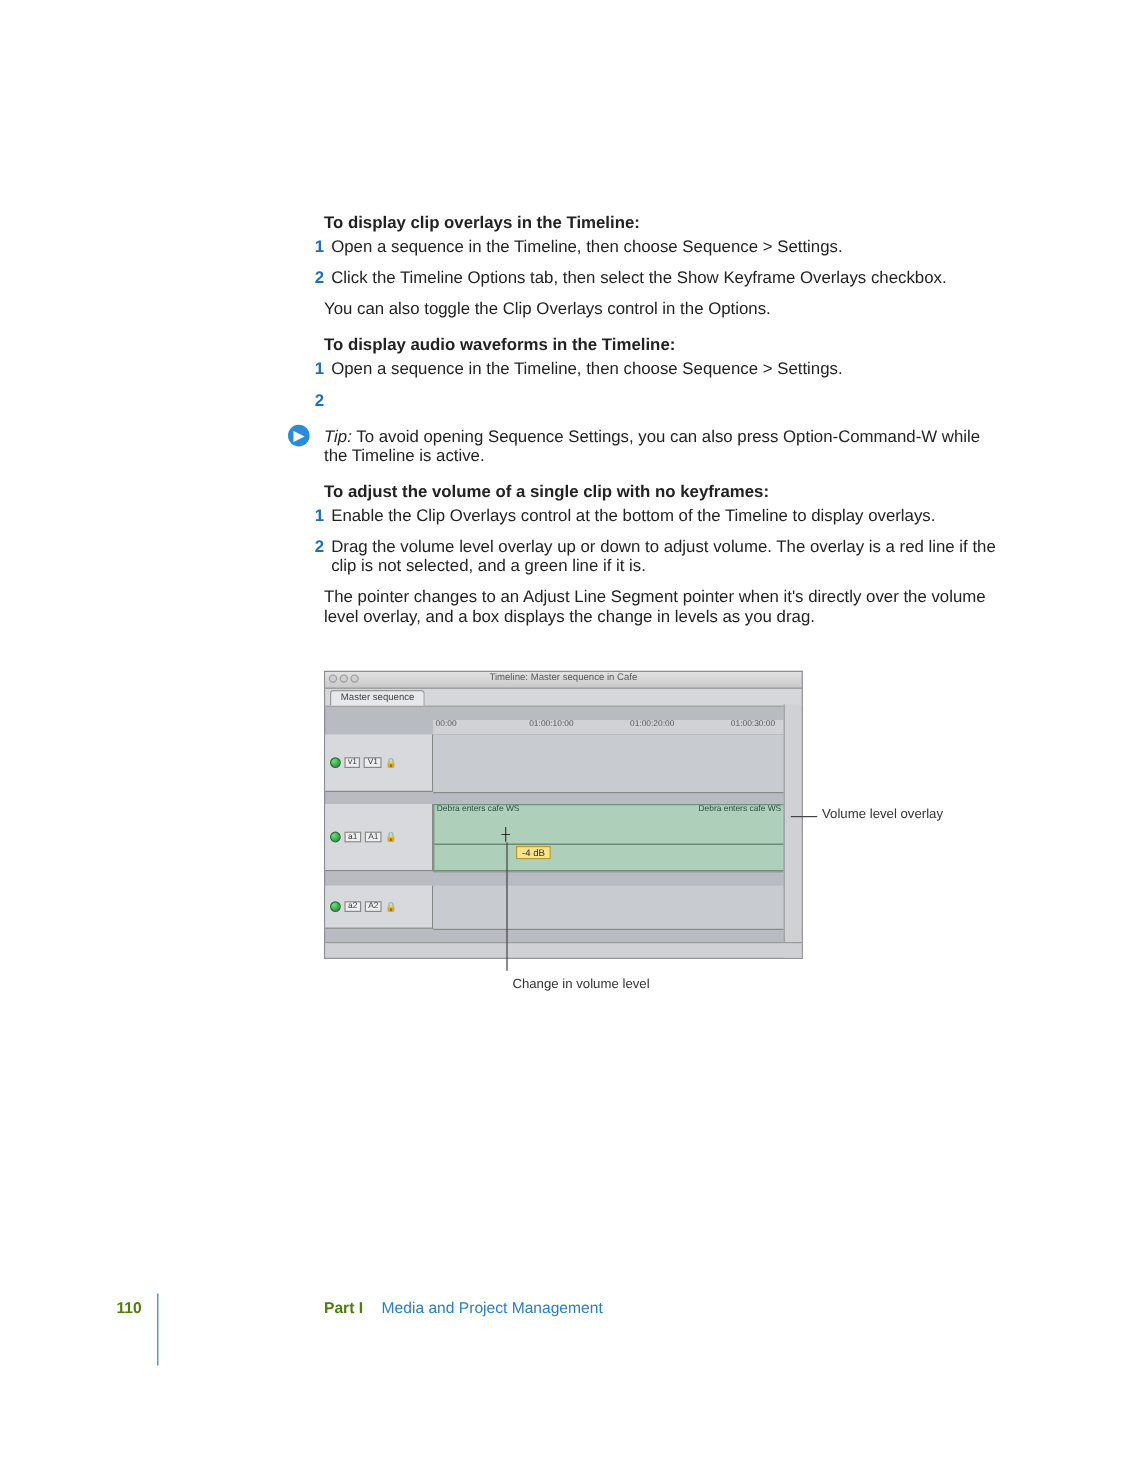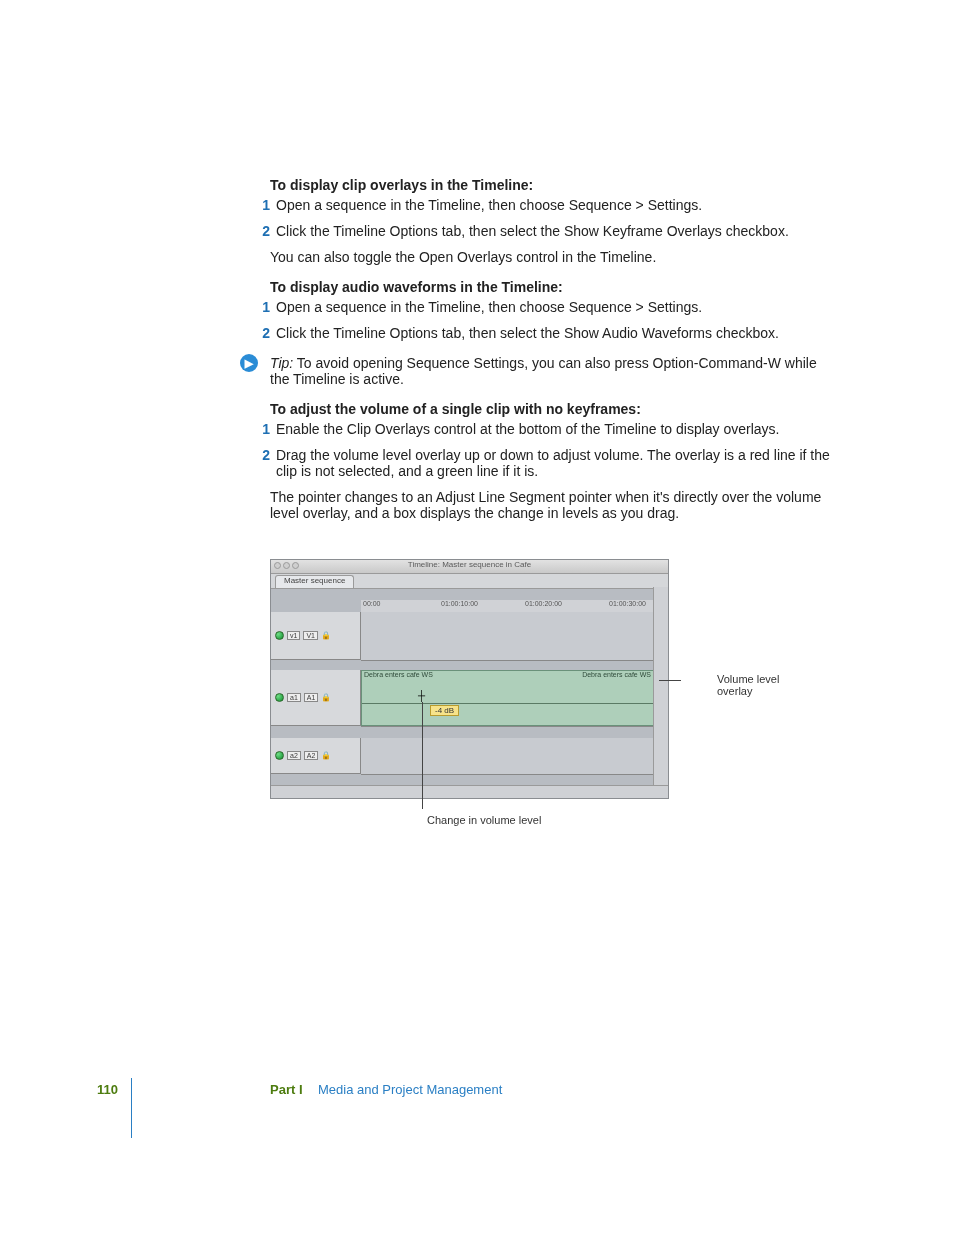--- a/index.html
+++ b/index.html
@@ -288,30 +288,29 @@
 
   <div class="heading">To display clip overlays in the Timeline:</div>
   <div class="step">
     <div class="stepnum">1</div>
     <div class="steptext">Open a sequence in the Timeline, then choose Sequence &gt; Settings.</div>
   </div>
   <div class="step">
     <div class="stepnum">2</div>
     <div class="steptext">Click the Timeline Options tab, then select the Show Keyframe Overlays checkbox.</div>
   </div>
-  <div class="para">You can also toggle the Open Overlays control in the Timeline.</div>
+  <div class="para">You can also toggle the Clip Overlays control in the Options.</div>
 
   <div class="heading">To display audio waveforms in the Timeline:</div>
   <div class="step">
     <div class="stepnum">1</div>
     <div class="steptext">Open a sequence in the Timeline, then choose Sequence &gt; Settings.</div>
   </div>
   <div class="step">
     <div class="stepnum">2</div>
-    <div class="steptext">Click the Timeline Options tab, then select the Show Audio Waveforms checkbox.</div>
   </div>
 
   <div class="tip-row">
     <div class="tip-icon">▶</div>
     <span class="tip-label">Tip:</span>
     <span>To avoid opening Sequence Settings, you can also press Option-Command-W while the Timeline is active.</span>
   </div>
 
   <div class="heading">To adjust the volume of a single clip with no keyframes:</div>
   <div class="step">
@@ -377,21 +376,21 @@
       <span class="lock">🔒</span>
     </div>
     <div class="trackbody" style="top:126px;height:36px"></div>
   </div>
 
   <div class="rightbar"></div>
   <div class="botbar"></div>
 </div>
 
 <div class="callout-line" style="left:659px;top:680px;width:22px;height:1px"></div>
-<div class="callout" style="left:717px;top:673px">Volume level overlay</div>
+<div class="callout" style="left:685px;top:673px">Volume level overlay</div>
 
 <div class="callout-line" style="left:422px;top:702px;width:1px;height:107px"></div>
 <div class="callout" style="left:427px;top:814px">Change in volume level</div>
 
 <div class="pagenum">110</div>
 <div class="blueline"></div>
 <div class="footer-part">Part I</div>
 <div class="footer-title">Media and Project Management</div>
 
 </div>

